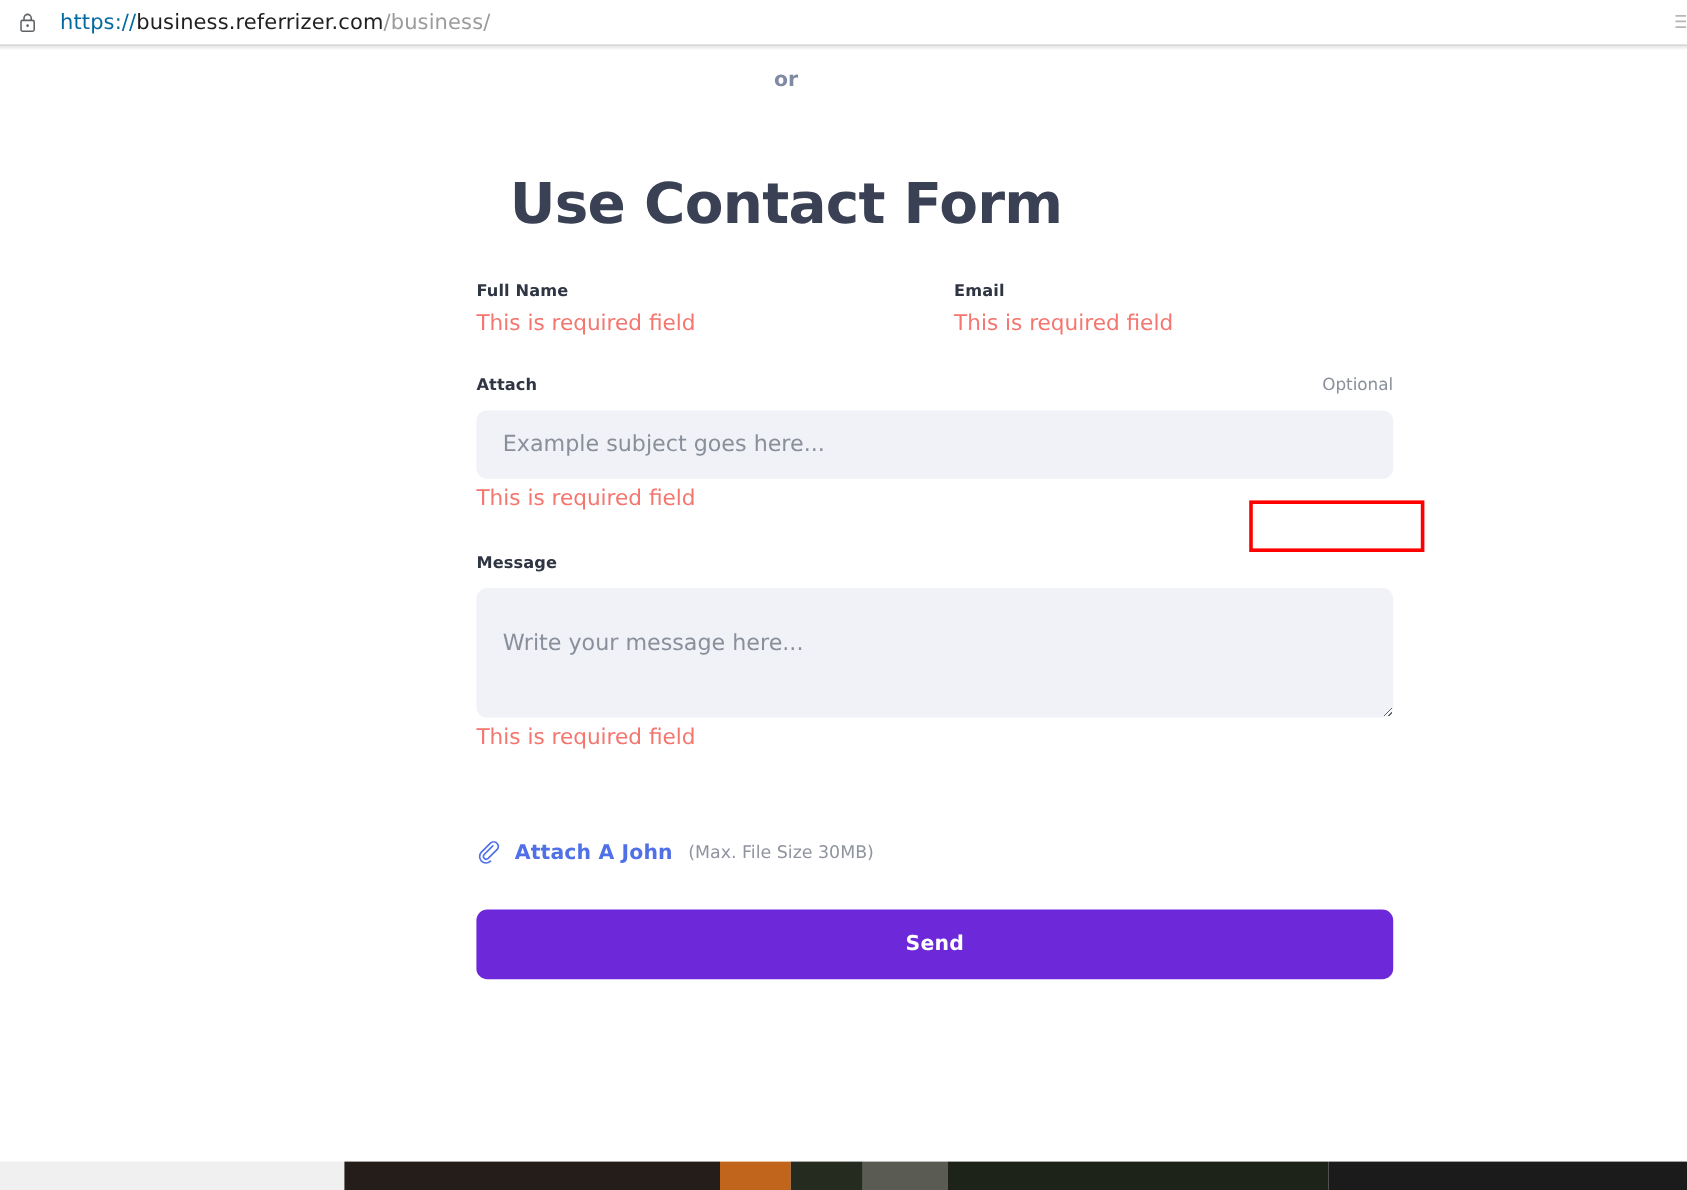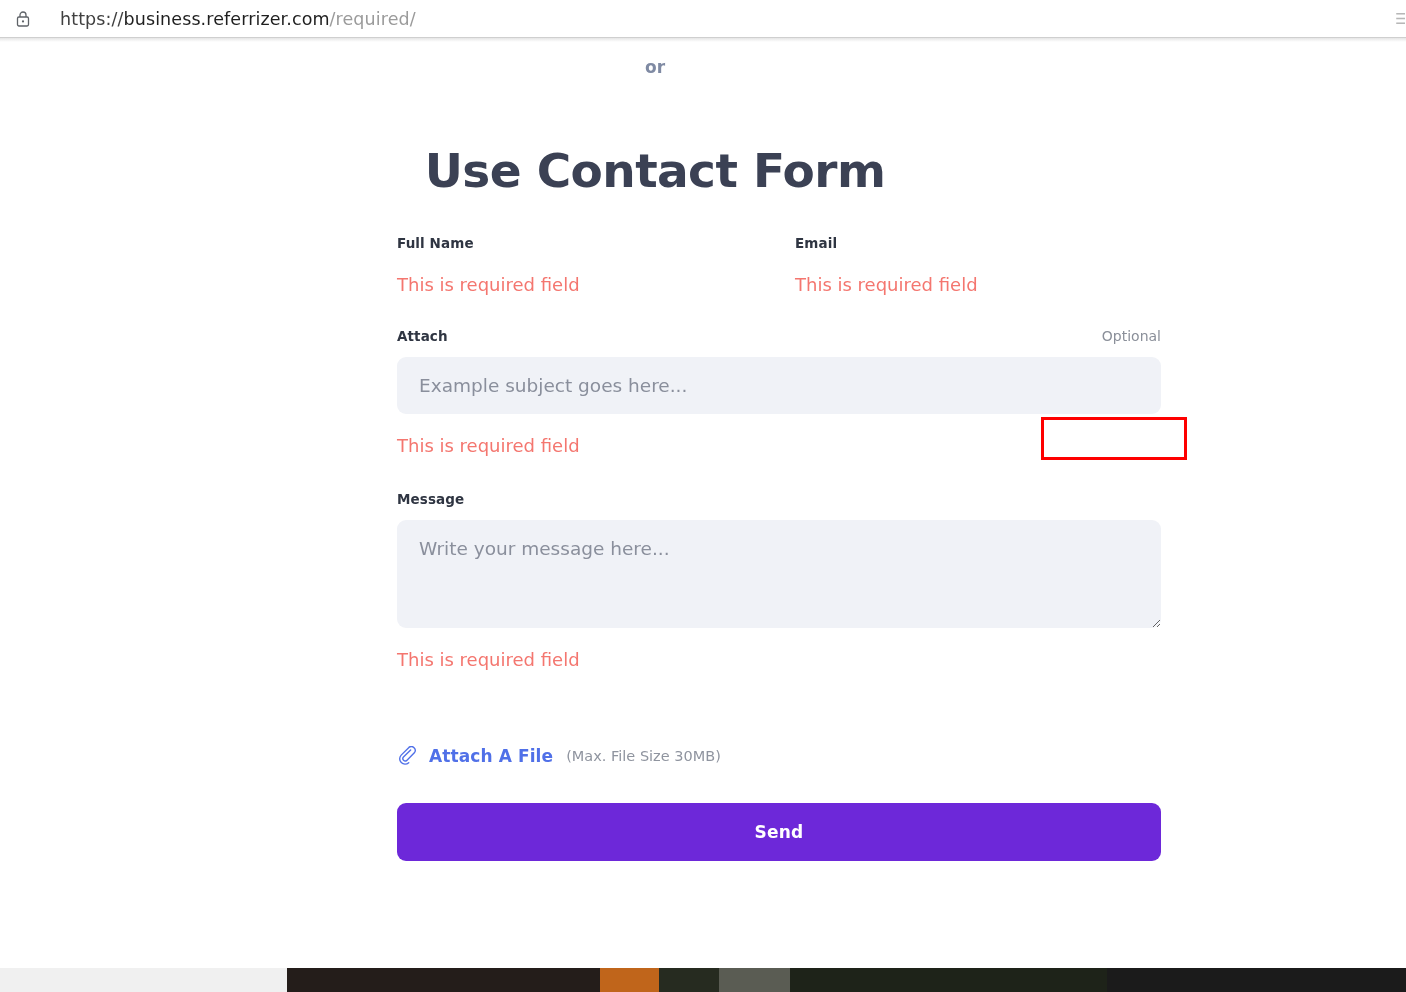--- a/index.html
+++ b/index.html
@@ -43,21 +43,21 @@
   }
   .url-text {
     margin-left: 16px;
     font-size: 17.5px;
     letter-spacing: 0.1px;
     color: #9b9b9b;
     font-family: "DejaVu Sans", sans-serif;
     white-space: nowrap;
   }
   .url-text .url-host { color: #1f1f1f; }
-  .url-text .url-scheme { color: #404040; margin-left: 10px; }
+  .url-text .url-scheme { color: #0369a1; }
   .url-text .url-path { color: #9b9b9b; }
   .chrome-right-icon {
     position: absolute;
     right: 1px;
     top: 9px;
     width: 10px;
     height: 20px;
     color: #b7b7b7;
     font-size: 15px;
     line-height: 20px;
@@ -157,32 +157,32 @@
   .input-box::placeholder { color: #8a8f9c; opacity: 1; }
 
   .textarea-box {
     margin-top: 11px;
     width: 100%;
     box-sizing: border-box;
     height: 108px;
     background: #f0f2f7;
     border: none;
     border-radius: 9px;
-    padding: 18px 22px;
+    padding: 36px 22px;
     font-size: 18.5px;
     color: #7e8495;
     font-family: "DejaVu Sans", sans-serif;
     outline: none;
     resize: vertical;
     display: block;
   }
   .textarea-box::placeholder { color: #8a8f9c; opacity: 1; }
 
   .error-text {
-    margin-top: 21px;
+    margin-top: 6px;
     font-size: 18px;
     color: #f4766f;
     font-family: "DejaVu Sans", sans-serif;
   }
 
   .gap-small { height: 33px; }
   .gap-mid   { height: 35px; }
 
   .attach-row {
     margin-top: 75px;
@@ -257,21 +257,21 @@
 <body>
 
 <div class="browser-bar">
   <span class="lock-icon">
     <svg width="16" height="18" viewBox="0 0 16 18" fill="none">
       <rect x="2.5" y="7" width="11" height="9" rx="1.4" stroke="#5f6368" stroke-width="1.3"></rect>
       <path d="M5 7V5a3 3 0 0 1 6 0v2" stroke="#5f6368" stroke-width="1.3" fill="none"></path>
       <circle cx="8" cy="11.4" r="1.1" fill="#5f6368"></circle>
     </svg>
   </span>
-  <span class="url-text"><span class="url-scheme">https://</span><span class="url-host">business.referrizer.com</span><span class="url-path">/required/</span></span>
+  <span class="url-text"><span class="url-scheme">https://</span><span class="url-host">business.referrizer.com</span><span class="url-path">/business/</span></span>
   <span class="chrome-right-icon">☰</span>
 </div>
 <div class="page-top-shadow"></div>
 
 <div class="page">
 
   <div class="or-text">or</div>
   <h1 class="page-title">Use Contact Form</h1>
 
   <form class="form">
@@ -314,21 +314,21 @@
       <textarea class="textarea-box" placeholder="Write your message here..." style=""></textarea>
       <div class="error-text">This is required field</div>
     </div>
 
     <div class="attach-row">
       <span class="clip-icon">
         <svg width="20" height="20" viewBox="0 0 20 20" fill="none">
           <path d="M14.4 5.1 6.6 12.9a2.55 2.55 0 0 0 3.6 3.6l8.2-8.2a4.2 4.2 0 0 0-5.9-5.9L4.1 10.8a5.8 5.8 0 0 0 8.2 8.2" transform="translate(-0.6,-0.8) scale(0.92)" stroke="#5070e8" stroke-width="1.5" stroke-linecap="round" fill="none"></path>
         </svg>
       </span>
-      <span class="attach-link">Attach A File</span>
+      <span class="attach-link">Attach A John</span>
       <span class="attach-hint">(Max. File Size 30MB)</span>
     </div>
 
     <button class="send-button" type="button">Send</button>
 
   </form>
 
   <div class="annotation-box"></div>
 
 </div>

